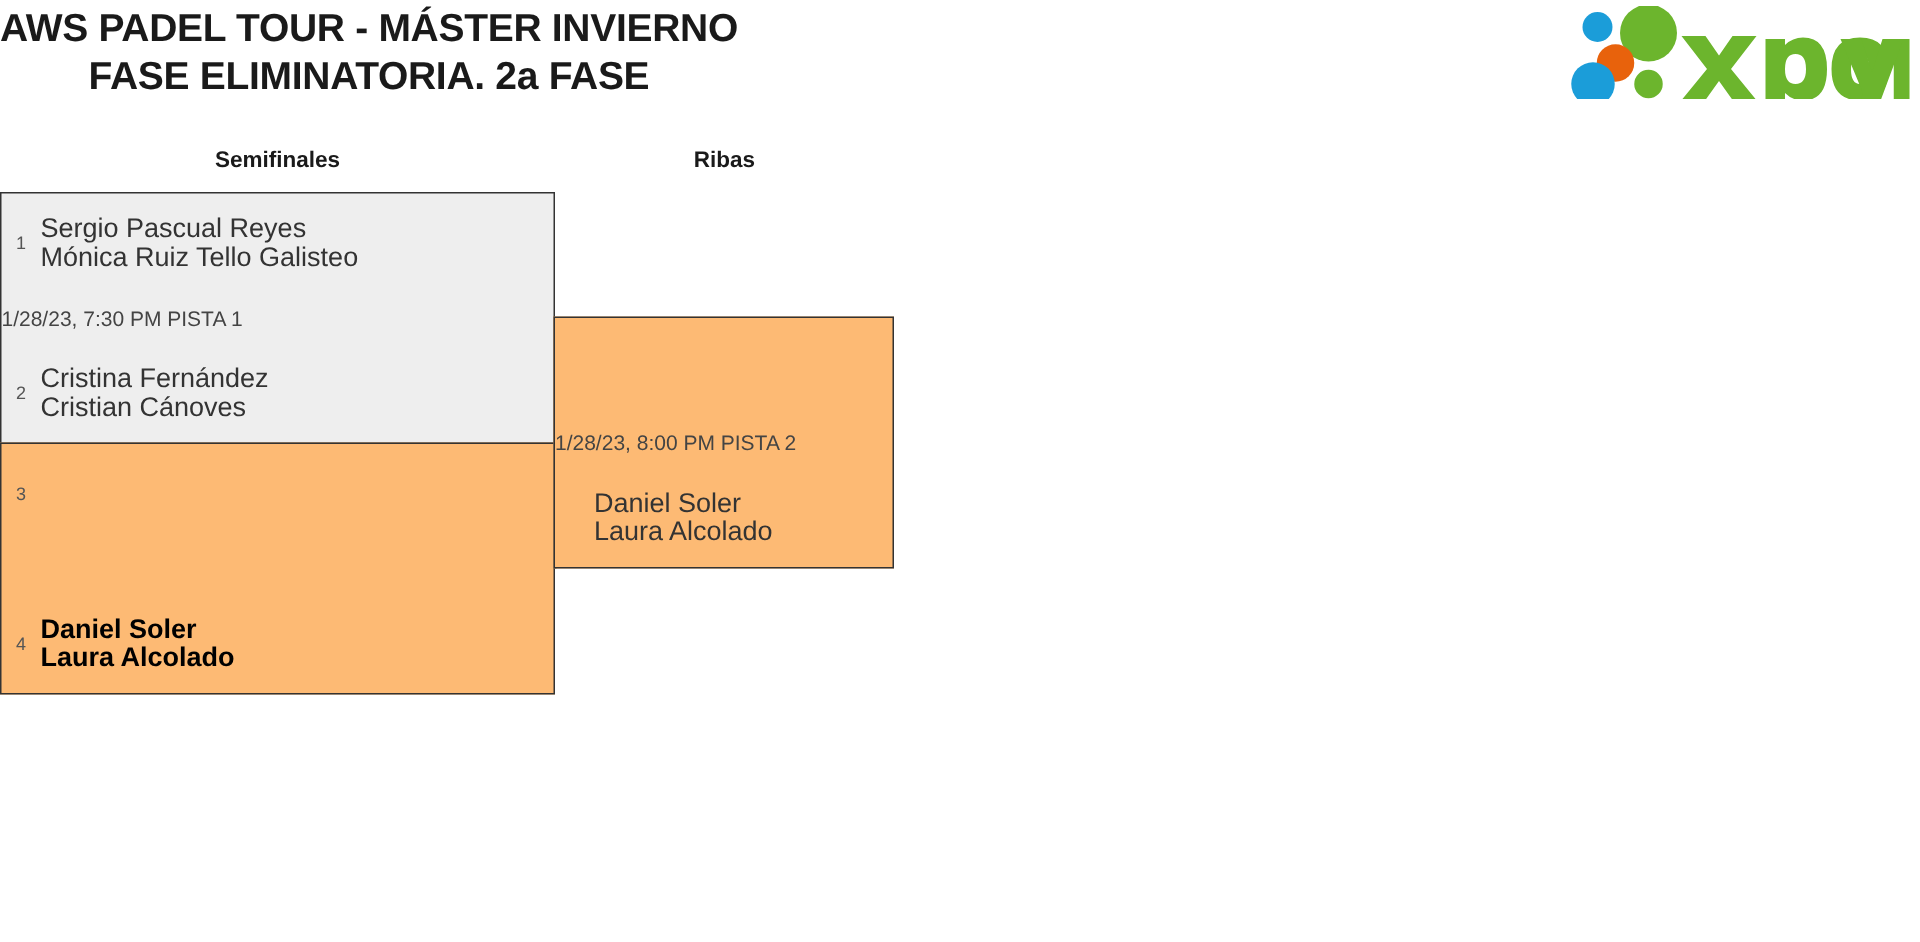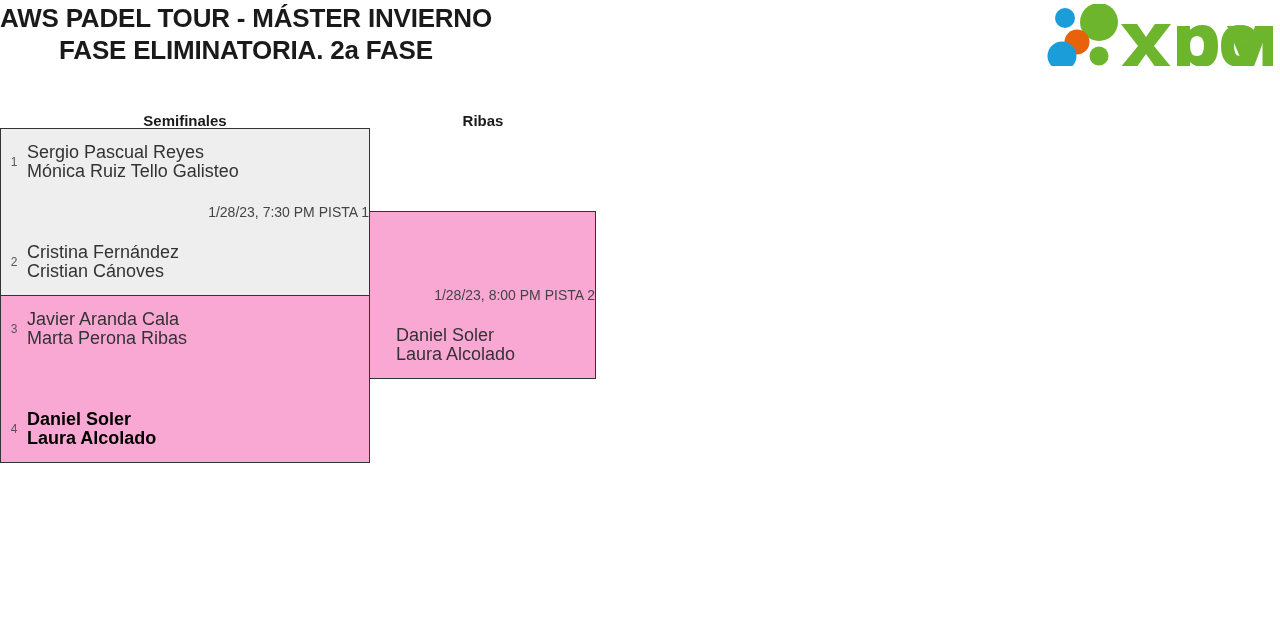--- a/index.html
+++ b/index.html
@@ -48,38 +48,37 @@
 
   
   .round-header {
     position: absolute;
     font-size: 15px;
     font-weight: bold;
     color: #1a1a1a;
     text-align: center;
     top: 98px;
     line-height: 18px;
-    margin-top: 14px;
   }
   .round-header.r0 { left: 0;   width: 370px; }
   .round-header.r1 { left: 370px; width: 226px; }
 
   
   .bracket {
     position: absolute;
     top: 128px;
     left: 0;
     width: 1280px;
     height: 340px;
   }
 
   .match {
     position: absolute;
     border: 1px solid #333333;
-    background: #f9a8d4;
+    background: #fdba74;
   }
   .match.highlight { background: #eeeeee; }
 
   
   .match.sf1 { left: 0; top: 0;     width: 370px; height: 168px; }
   .match.sf2 { left: 0; top: 167px; width: 370px; height: 168px; }
   
   .match.fin { left: 369px; top: 83px; width: 227px; height: 168px; }
 
   .slot {
@@ -115,21 +114,21 @@
     color: #000000;
   }
   .player { display: block; }
 
   .meta {
     position: absolute;
     left: 0;
     width: 100%;
     top: 50%;
     transform: translateY(-50%);
-    text-align: right;
+    text-align: left;
     font-size: 14px;
     line-height: 18px;
     color: #444444;
     white-space: nowrap;
   }
   .meta .caret { font-size: 11px; }
 
   
   .connector {
     position: absolute;
@@ -193,24 +192,20 @@
       <div class="players">
         <span class="player">Cristina Fernández</span>
         <span class="player">Cristian Cánoves</span>
       </div>
     </div>
   </div>
 
   <div class="match sf2">
     <div class="slot top">
       <div class="seed">3</div>
-      <div class="players">
-        <span class="player">Javier Aranda Cala</span>
-        <span class="player">Marta Perona Ribas</span>
-      </div>
     </div>
     <div class="slot bottom">
       <div class="seed">4</div>
       <div class="players winner">
         <span class="player">Daniel Soler</span>
         <span class="player">Laura Alcolado</span>
       </div>
     </div>
   </div>
 

